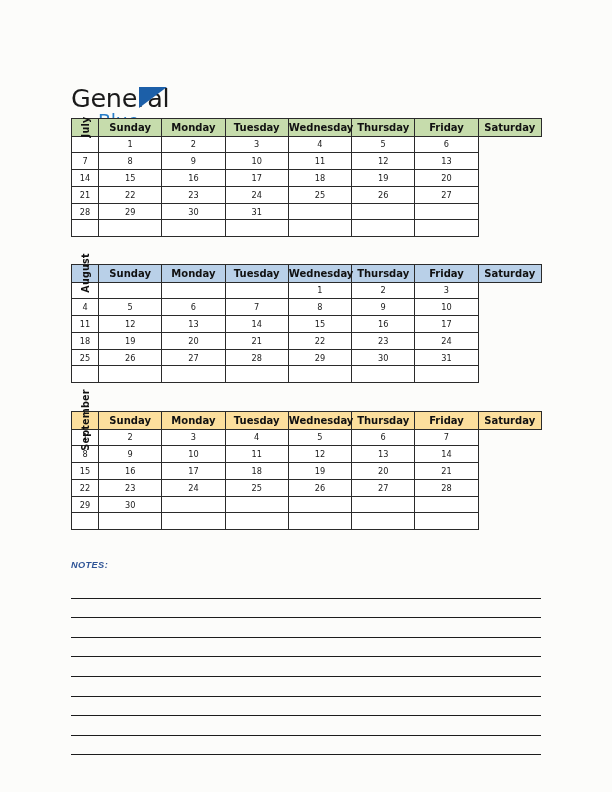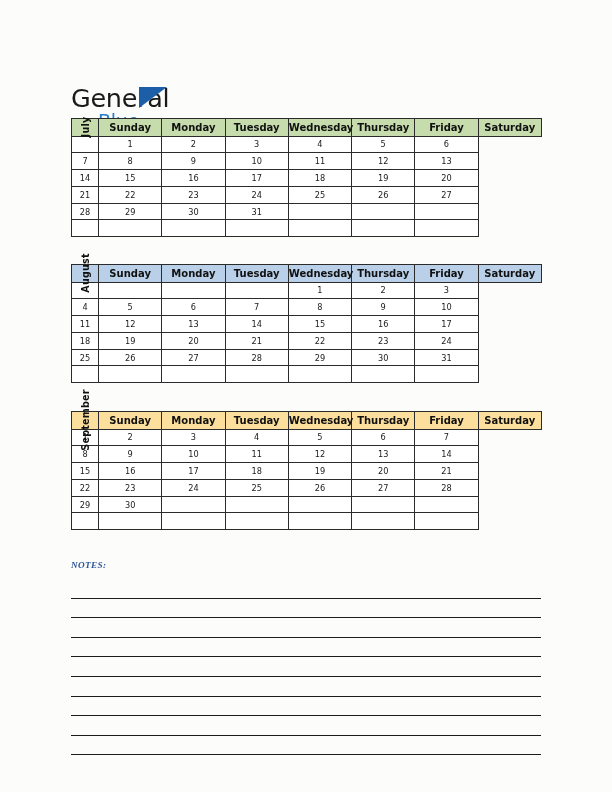--- a/index.html
+++ b/index.html
@@ -157,21 +157,21 @@
     left: 71px;
     top: 560px;
     width: 470px;
   }
 
   .notes-title {
     font-size: 9.2px;
     font-weight: 700;
     font-style: italic;
     color: #2e5496;
-    font-family: Liberation Serif, serif;
+    font-family: Liberation Sans, sans-serif;
     letter-spacing: 0.4px;
     margin-bottom: 9px;
   }
 
   .notes-lines {
     display: block;
   }
 
   .note-line {
     height: 19.6px;

